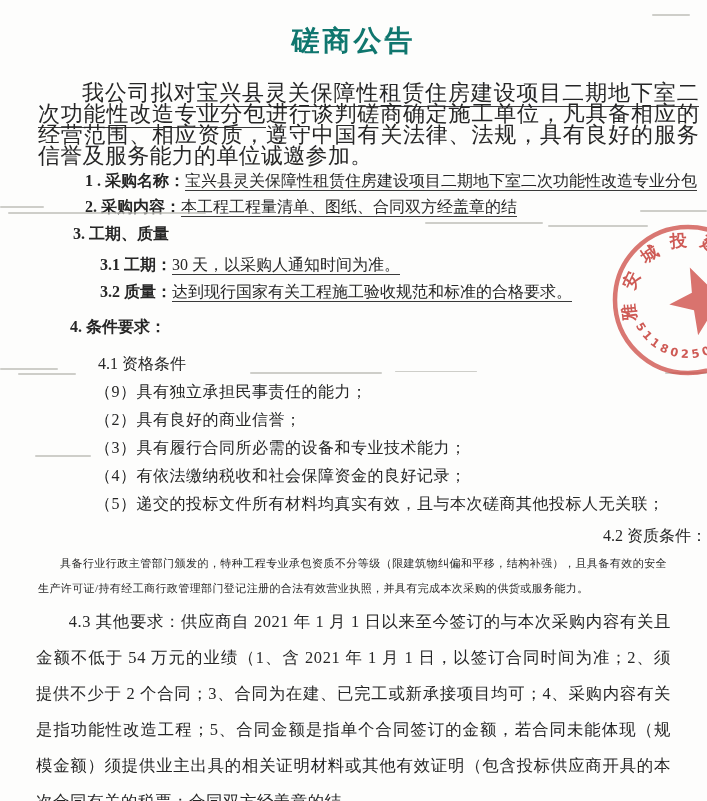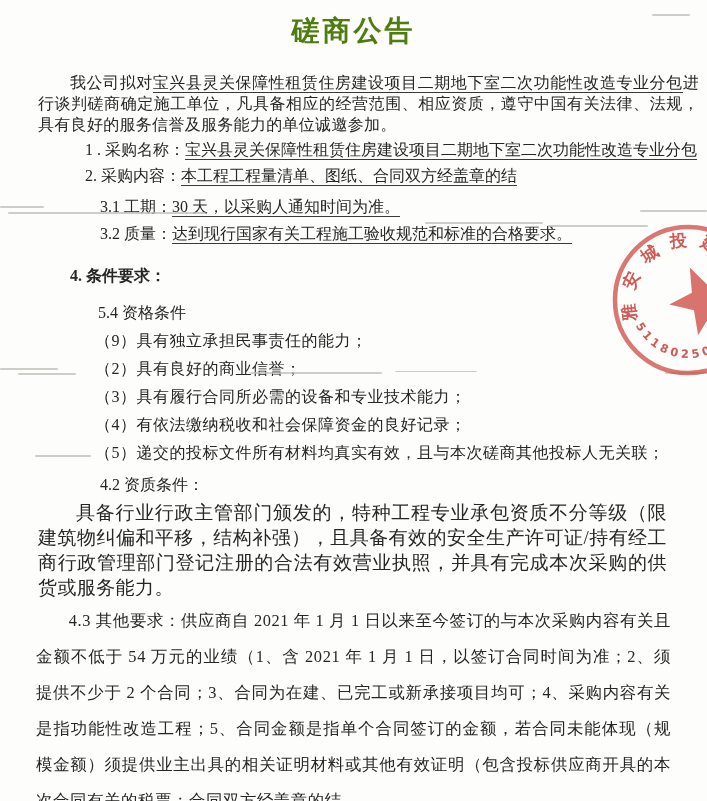--- a/index.html
+++ b/index.html
@@ -7,46 +7,46 @@
     width:707px;height:801px;overflow:hidden;
     background:#f4f4f2;
     font-family:"Liberation Serif","DejaVu Serif",serif;
   }
   .page{
     position:relative;width:707px;height:801px;overflow:hidden;
     background:#fdfdfc;color:#262626;
     font-size:16px;line-height:21px;
   }
   .title{
-    margin:0;padding-top:14px;text-align:center;
-    font-size:28px;line-height:34px;font-weight:700;letter-spacing:3px;color:#4d7c0f;
+    margin:0;padding-top:24px;text-align:center;
+    font-size:28px;line-height:34px;font-weight:700;letter-spacing:3px;color:#0f766e;
   }
   .intro{
     margin:24px 8px 0 38px;text-indent:2em;
-    font-size:16px;line-height:21px;letter-spacing:0.3px;text-align:justify;
+    font-size:22px;line-height:21px;letter-spacing:0.3px;text-align:justify;
   }
   .u{border-bottom:1.2px solid #3a3a3a;padding-bottom:1px;}
   .item1{margin:4px 0 0 85px;line-height:22px;}
   .item2{margin:4px 0 0 85px;line-height:22px;}
   .h3{margin:5px 0 0 73px;line-height:22px;font-weight:700;}
   .sub31{margin:9px 16px 0 100px;line-height:22px;}
   .sub32{margin:5px 0 0 100px;line-height:22px;}
-  .h4{margin:20px 0 0 70px;line-height:22px;font-weight:700;}
+  .h4{margin:13px 0 0 70px;line-height:22px;font-weight:700;}
   .sub41{margin:15px 0 0 98px;line-height:22px;}
   .qual{margin:6px 0 0 95px;line-height:22px;letter-spacing:0.5px;}
-  .sub42{margin:10px 0 0 100px;line-height:22px;}
+  .sub42{margin:10px 0 0 100px;line-height:22px;text-align:right;}
   .cred{
     margin:4px 40px 0 38px;text-indent:2em;
-    font-size:19px;line-height:25px;letter-spacing:0.4px;text-align:justify;
+    font-size:11px;line-height:25px;letter-spacing:0.4px;text-align:justify;
   }
   .other{
     margin:3px 36px 0 36px;text-indent:2em;
     font-size:16.4px;line-height:36px;letter-spacing:0.6px;text-align:justify;
   }
-  .b{font-weight:400;}
+  .b{font-weight:700;}
   
   .artifact{position:absolute;background:#bdbdb8;opacity:0.75;border-radius:1px;}
   
   .stamp{
     position:absolute;left:608px;top:220px;width:99px;height:160px;
     overflow:visible;pointer-events:none;opacity:0.88;
   }
   .stamp svg{overflow:visible;}
 </style>
 </head>
@@ -55,28 +55,29 @@
 <div class="page">
 
   <h1 class="title">磋商公告</h1>
 
   <p class="intro"><span>我公司拟对</span><span class="u">宝兴县灵关保障性租赁住房建设项目二期地下室二次功能性改造专业分包</span><span>进行谈判磋商确定施工单位，凡具备相应的经营范围、相应资质，遵守中国有关法律、法规，具有良好的服务信誉及服务能力的单位诚邀参加。</span></p>
 
   <div class="item1"><span class="b">1 . 采购名称：</span><span class="u">宝兴县灵关保障性租赁住房建设项目二期地下室二次功能性改造专业分包</span></div>
 
   <div class="item2"><span class="b">2.  采购内容：</span><span class="u">本工程工程量清单、图纸、合同双方经盖章的结</span></div>
 
+  <div class="h3">3. 工期、质量</div>
 
   <div class="sub31"><span class="b">3.1 工期：</span><span class="u">30 天，以采购人通知时间为准。</span></div>
 
   <div class="sub32"><span class="b">3.2 质量：</span><span class="u">达到现行国家有关工程施工验收规范和标准的合格要求。</span></div>
 
   <div class="h4">4. 条件要求：</div>
 
-  <div class="sub41">5.4 资格条件</div>
+  <div class="sub41">4.1 资格条件</div>
 
   <div class="qual">（9）具有独立承担民事责任的能力；</div>
   <div class="qual">（2）具有良好的商业信誉；</div>
   <div class="qual">（3）具有履行合同所必需的设备和专业技术能力；</div>
   <div class="qual">（4）有依法缴纳税收和社会保障资金的良好记录；</div>
   <div class="qual">（5）递交的投标文件所有材料均真实有效，且与本次磋商其他投标人无关联；</div>
 
   <div class="sub42">4.2 资质条件：</div>
 
   <p class="cred">具备行业行政主管部门颁发的，特种工程专业承包资质不分等级（限建筑物纠偏和平移，结构补强），且具备有效的安全生产许可证/持有经工商行政管理部门登记注册的合法有效营业执照，并具有完成本次采购的供货或服务能力。</p>

